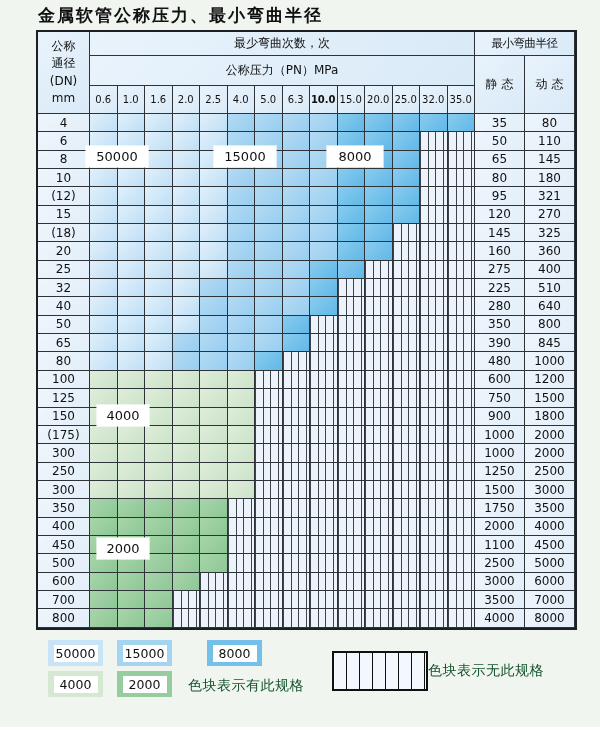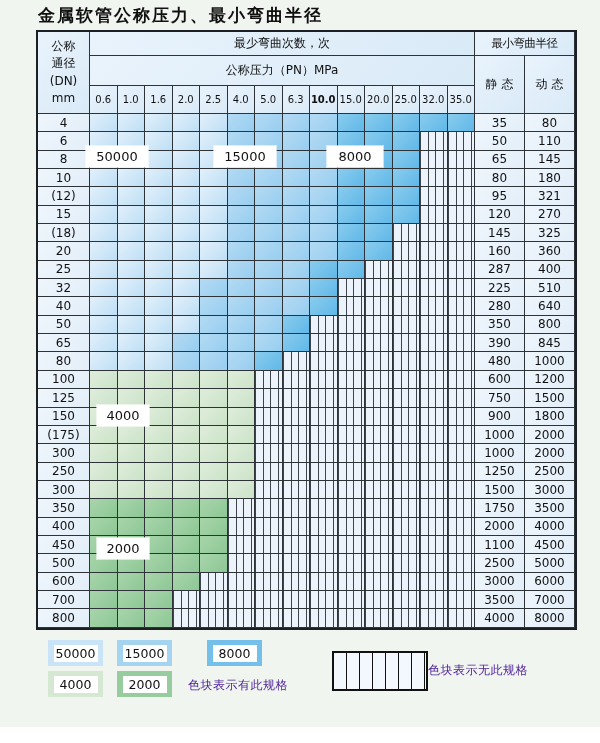--- a/index.html
+++ b/index.html
@@ -43,21 +43,21 @@
 
   
   .sw{position:absolute;width:55px;height:26px;display:flex;align-items:center;justify-content:center;}
   .sw .inner{background:#fff;width:44px;height:17px;display:flex;align-items:center;justify-content:center;
              font-size:12.5px;}
   #sw-50000{left:48px;top:640px;background:#c9e4f6;}
   #sw-15000{left:117px;top:640px;background:#a5d4f0;}
   #sw-8000{left:207px;top:640px;background:#74c0ea;}
   #sw-4000{left:48px;top:671px;background:#d5e8d2;}
   #sw-2000{left:117px;top:671px;background:#96cc9e;}
-  .legend-note{position:absolute;font-size:12px;letter-spacing:0.5px;color:#4c1d95;}
+  .legend-note{position:absolute;font-size:14px;letter-spacing:0.5px;color:#14532d;}
   #note-avail{left:188px;top:677px;}
   #note-na{left:428px;top:662px;}
   .hatchbox{position:absolute;left:332px;top:651px;width:92px;height:36px;border:2px solid #111;
             background-color:#f2f8fe;
             background-image:repeating-linear-gradient(90deg,transparent 0px,transparent 11.6px,#111 11.6px,#111 13px);}
 </style>
 </head>
 <body>
 
 <div class="page">
@@ -235,21 +235,21 @@
       <div class="cell c50"></div>
       <div class="cell c15"></div>
       <div class="cell c15"></div>
       <div class="cell c15"></div>
       <div class="cell c8"></div>
       <div class="cell c8"></div>
       <div class="cell hatch"></div>
       <div class="cell hatch"></div>
       <div class="cell hatch"></div>
       <div class="cell hatch"></div>
-      <div class="cell valcell">287</div>
+      <div class="cell valcell">275</div>
       <div class="cell valcell">400</div>
       <div class="cell dncell">32</div>
       <div class="cell c50"></div>
       <div class="cell c50"></div>
       <div class="cell c50"></div>
       <div class="cell c50"></div>
       <div class="cell c15"></div>
       <div class="cell c15"></div>
       <div class="cell c15"></div>
       <div class="cell c15"></div>

